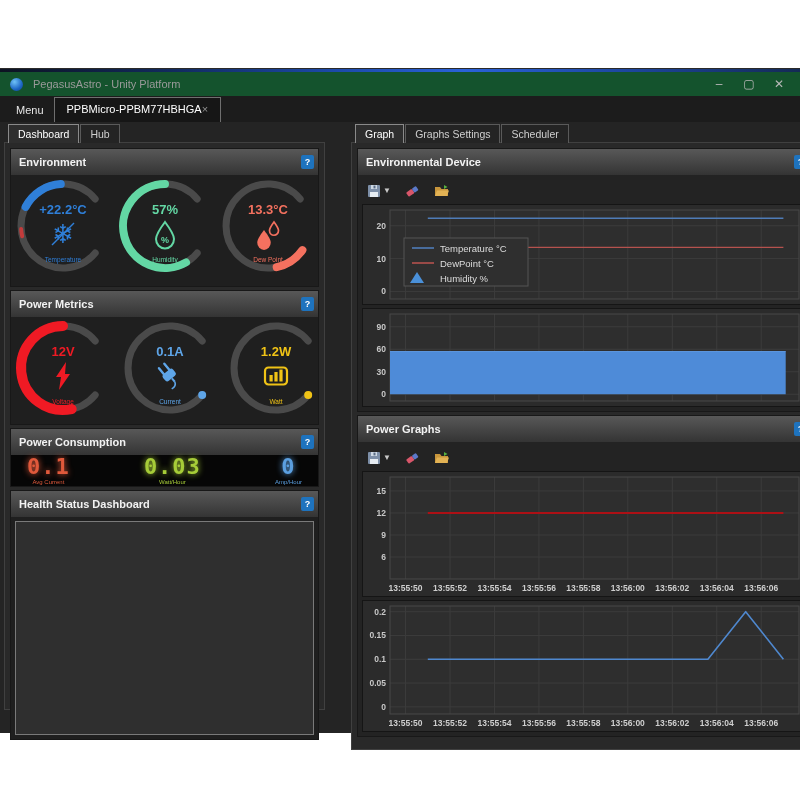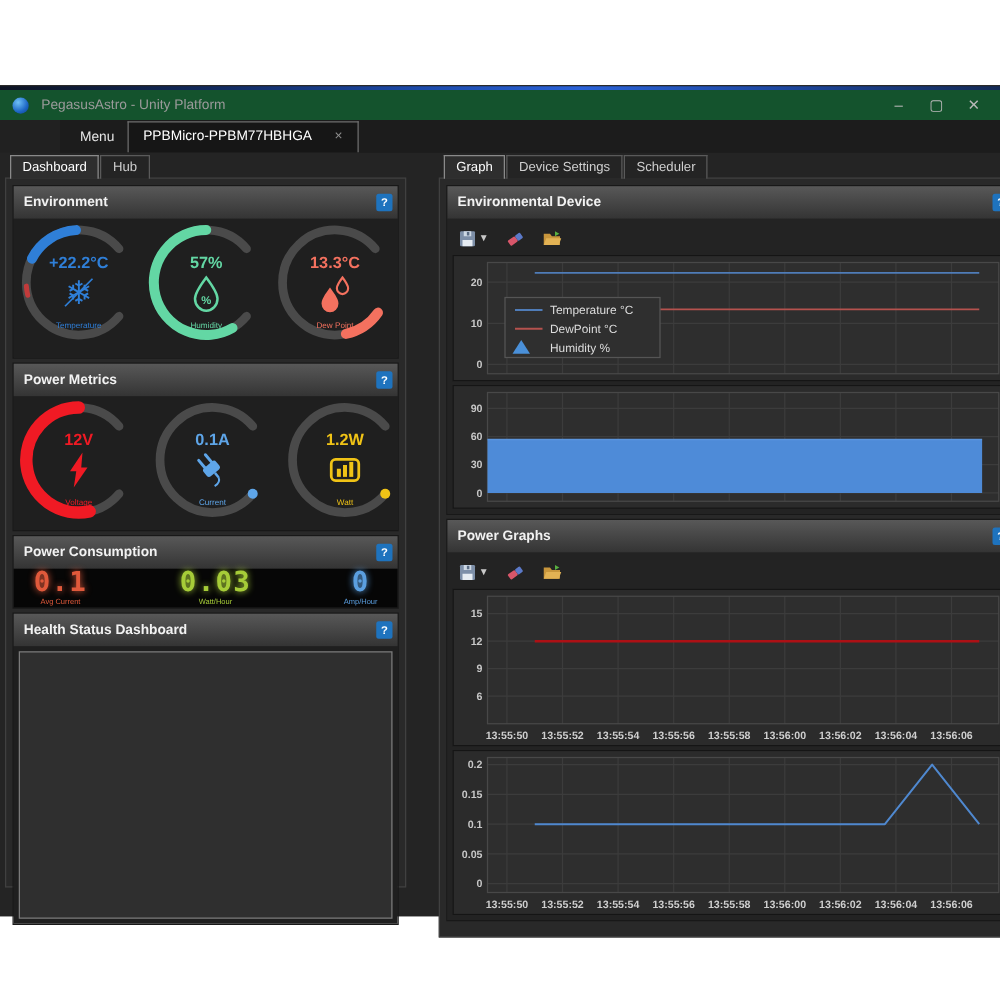--- a/index.html
+++ b/index.html
@@ -10,24 +10,24 @@
   .accent{height:3px;background:linear-gradient(90deg,#0d1322 0%,#122b60 22%,#1c4aaa 42%,#2a62d8 58%,#1d47a0 78%,#142a55 100%);}
   
   .titlebar{height:24px;display:flex;align-items:center;padding:0 6px;background:#14532d;}
   .logo{width:13px;height:13px;border-radius:50%;background:radial-gradient(circle at 35% 30%,#6ec1f7,#1d66c4 60%,#0d3d86);margin:0 4px;}
   .title-text{font-size:11px;color:#9a9a9a;margin-left:6px;}
   .win-controls{margin-left:auto;display:flex;}
   .win-btn{width:30px;height:20px;display:flex;align-items:center;justify-content:center;
            color:#b8b8b8;font-size:12px;cursor:default;}
   
   .main-tabs{height:26px;background:#1c1c1c;display:flex;align-items:flex-end;padding-left:6px;
-             border-bottom:1px solid #101010;margin-left:48px;}
+             border-bottom:1px solid #101010;}
   .mtab{font-size:11px;color:#e6e6e6;padding:5px 10px 6px 10px;}
   .mtab.active{background:#161616;border:1px solid #6f6f6f;border-bottom:none;display:flex;
-               align-items:center;gap:18px;padding:5px 12px 7px 12px;color:#ffffff;}
+               align-items:center;gap:0;padding:5px 12px 7px 12px;color:#ffffff;}
   .mtab-close{color:#8f8f8f;font-size:11px;}
   
   .content{position:absolute;top:53px;left:0;right:0;bottom:0;background:#242424;}
   .panel{position:absolute;}
   .left-panel{left:4px;top:2px;width:321px;height:586px;}
   .right-panel{left:328px;top:2px;width:467px;height:626px;margin-left:23px;}
   .ptabs{height:19px;display:flex;padding-left:4px;position:relative;z-index:2;}
   .ptab{font-size:10.5px;color:#cfcfcf;background:#242424;border:1px solid #5a5a5a;border-bottom:none;
         padding:3px 9px 0 9px;margin-right:1px;}
   .ptab.active{background:#2e2e2e;color:#ffffff;border-color:#8a8a8a;padding-left:9px;}
@@ -215,21 +215,21 @@
               <div class="health-inner"></div>
             </div>
           </div>
 
         </div>
       </div>
 
       <div class="panel right-panel">
         <div class="ptabs">
           <div class="ptab active">Graph</div>
-          <div class="ptab">Device Settings</div>
+          <div class="ptab">Graphs Settings</div>
           <div class="ptab">Scheduler</div>
         </div>
         <div class="pbody">
 
           <div class="group">
             <div class="grp-h">
               <span>Environmental Device</span>
               <span class="spacer"></span>
               <div class="help">?</div>
             </div>

